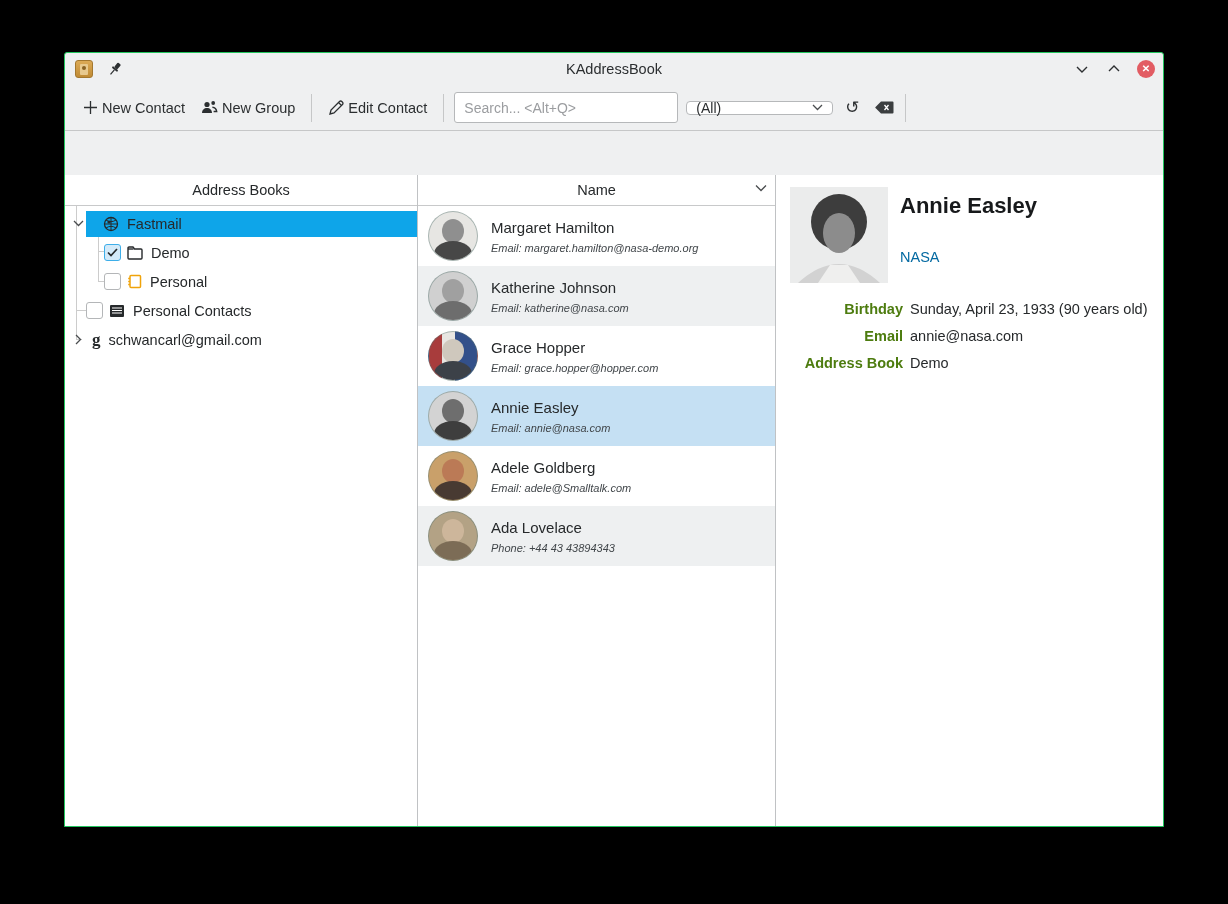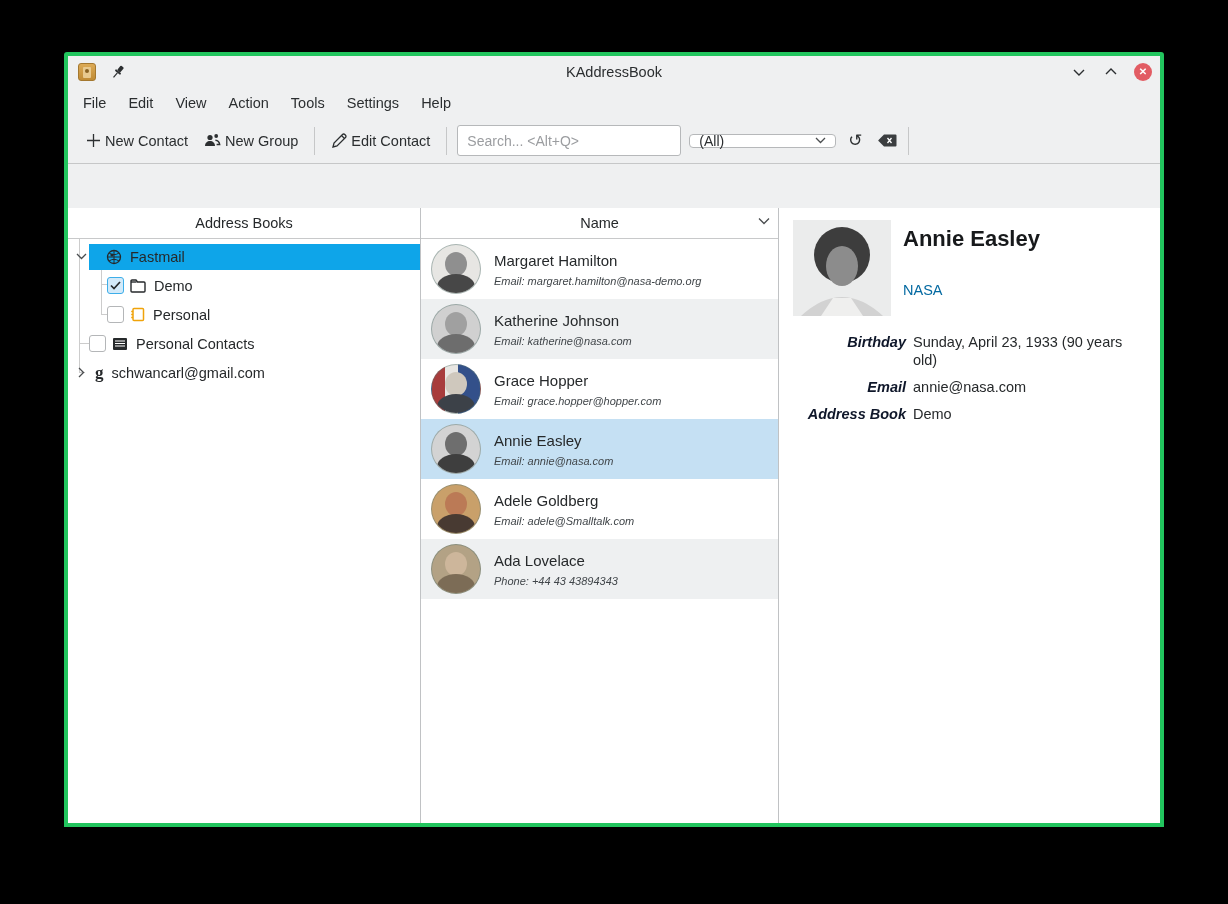--- a/index.html
+++ b/index.html
@@ -1,20 +1,20 @@
 <!DOCTYPE html>
 <html><head>
 <meta charset="utf-8">
 <style>
   html,body{margin:0;padding:0;background:#000;width:1228px;height:904px;overflow:hidden;
     font-family:"Liberation Sans",sans-serif;-webkit-font-smoothing:antialiased;}
   *{box-sizing:border-box;}
 
   .window{position:absolute;left:64px;top:52px;width:1100px;height:775px;
-    background:#eff0f1;border:4px solid #22c55e;border-radius:3px 3px 0 0;
+    background:#eff0f1;border:1px solid #22c55e;border-radius:3px 3px 0 0;
     display:flex;flex-direction:column;}
 
   
   .titlebar{height:32px;display:flex;align-items:center;position:relative;padding:0 8px;flex:none;}
   .app-icon{width:18px;height:18px;border-radius:3px;margin-left:2px;
     background:linear-gradient(180deg,#dcaa56,#c08b35);position:relative;border:1px solid #a4782f;}
   .app-icon::before{content:"";position:absolute;left:4px;top:3px;width:8px;height:11px;
     background:#e8c98e;border-radius:1px;}
   .app-icon::after{content:"";position:absolute;left:6px;top:5px;width:4px;height:4px;
     border-radius:50%;background:#8a6223;}
@@ -89,21 +89,21 @@
   .ct-detail{font-size:11px;font-style:italic;color:#41464a;}
 
   
   .detail-top{display:flex;}
   .detail-photo{width:98px;height:96px;flex:none;}
   .detail-head{margin-left:12px;padding-top:6px;}
   .detail-name{font-size:22px;font-weight:bold;color:#17191b;}
   .detail-org{margin-top:30px;font-size:14.5px;color:#0369a1;}
   .fields{margin-top:17px;}
   .field-row{display:flex;margin-bottom:9px;font-size:14.5px;line-height:18px;}
-  .field-label{width:113px;text-align:right;font-weight:bold;color:#0f172a;flex:none;font-style:italic;}
+  .field-label{width:113px;text-align:right;font-weight:bold;color:#4d7c0f;flex:none;}
   .field-value{margin-left:7px;color:#26292b;}
 
   svg{display:block;}
 </style>
 </head>
 <body>
 
 <div class="window">
 
   <div class="titlebar">
@@ -126,29 +126,20 @@
       </div>
       <div class="win-btn">
         <svg width="12" height="8" viewBox="0 0 12 8">
             <polyline points="1,6 6,1 11,6" fill="none" stroke="#2c2f31" stroke-width="1.4"></polyline>
           </svg>
       </div>
       <div class="win-btn close-btn" style="background:#e25c63;">✕</div>
     </div>
   </div>
 
-  <div class="menubar">
-    <div class="menu-item">File</div>
-    <div class="menu-item">Edit</div>
-    <div class="menu-item">View</div>
-    <div class="menu-item">Action</div>
-    <div class="menu-item">Tools</div>
-    <div class="menu-item">Settings</div>
-    <div class="menu-item">Help</div>
-  </div>
 
   <div class="toolbar">
     <div class="tb-btn">
       <span>
         <svg width="15" height="15" viewBox="0 0 15 15">
             <path d="M7.5 1v13M1 7.5h13" stroke="#2c2f31" stroke-width="1.3"></path>
           </svg>
       </span>
       <span>New Contact</span>
     </div>

